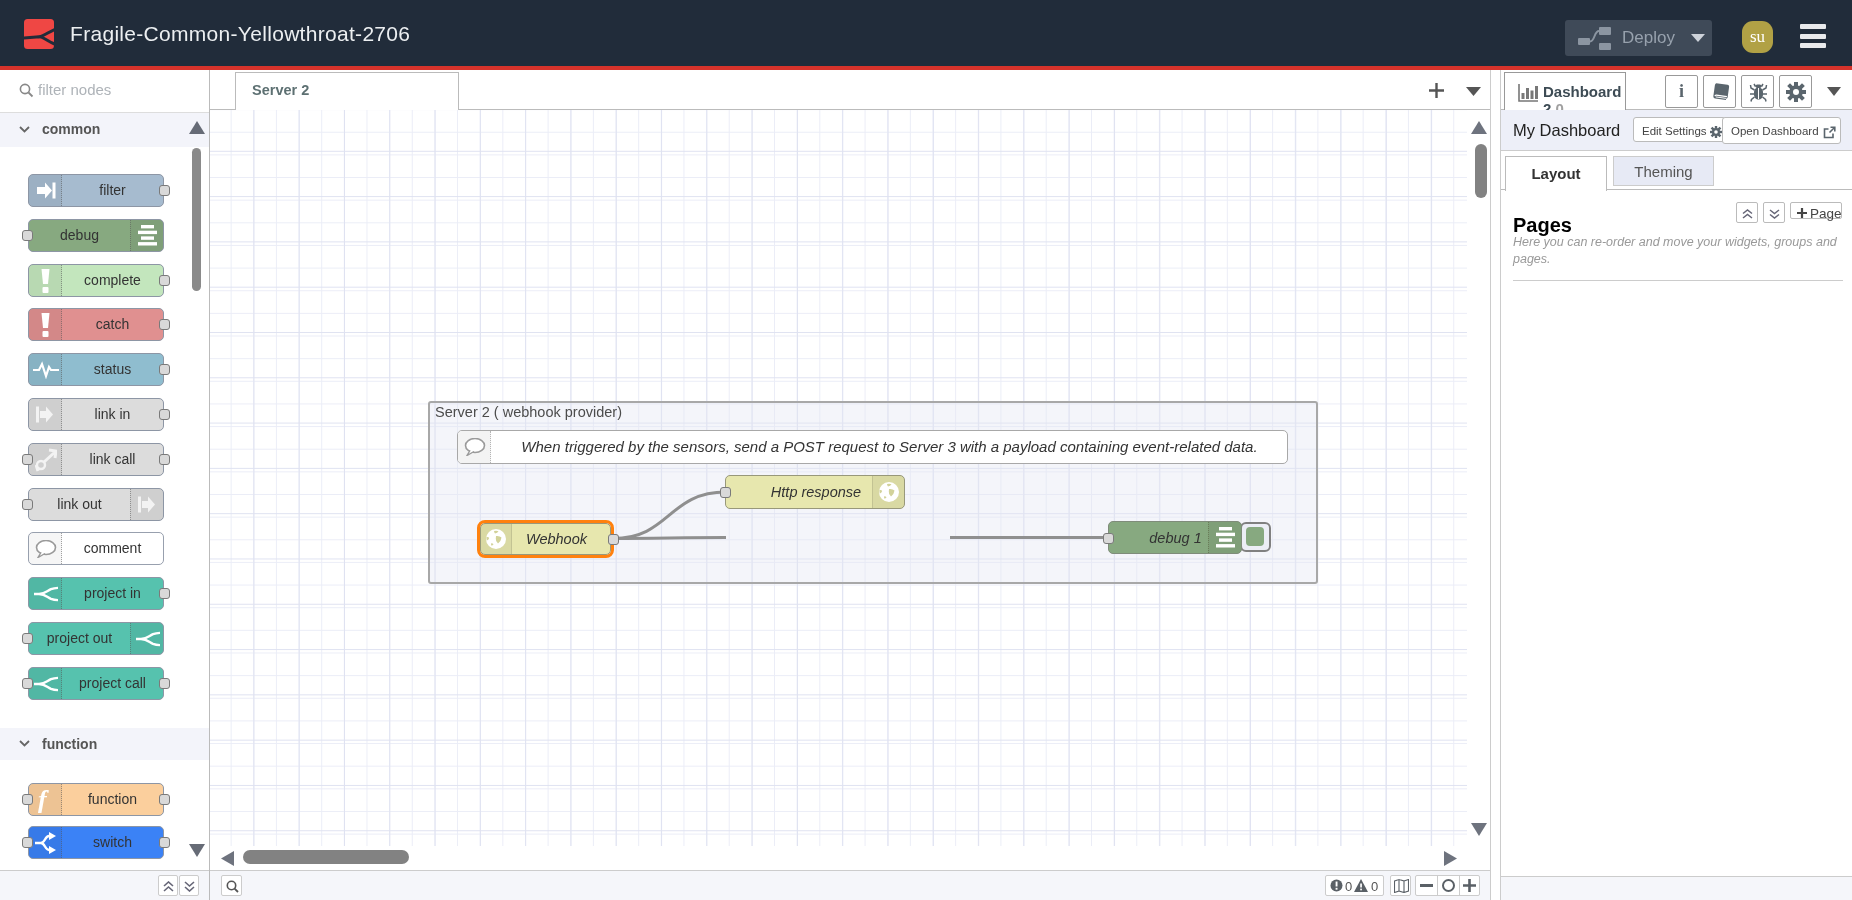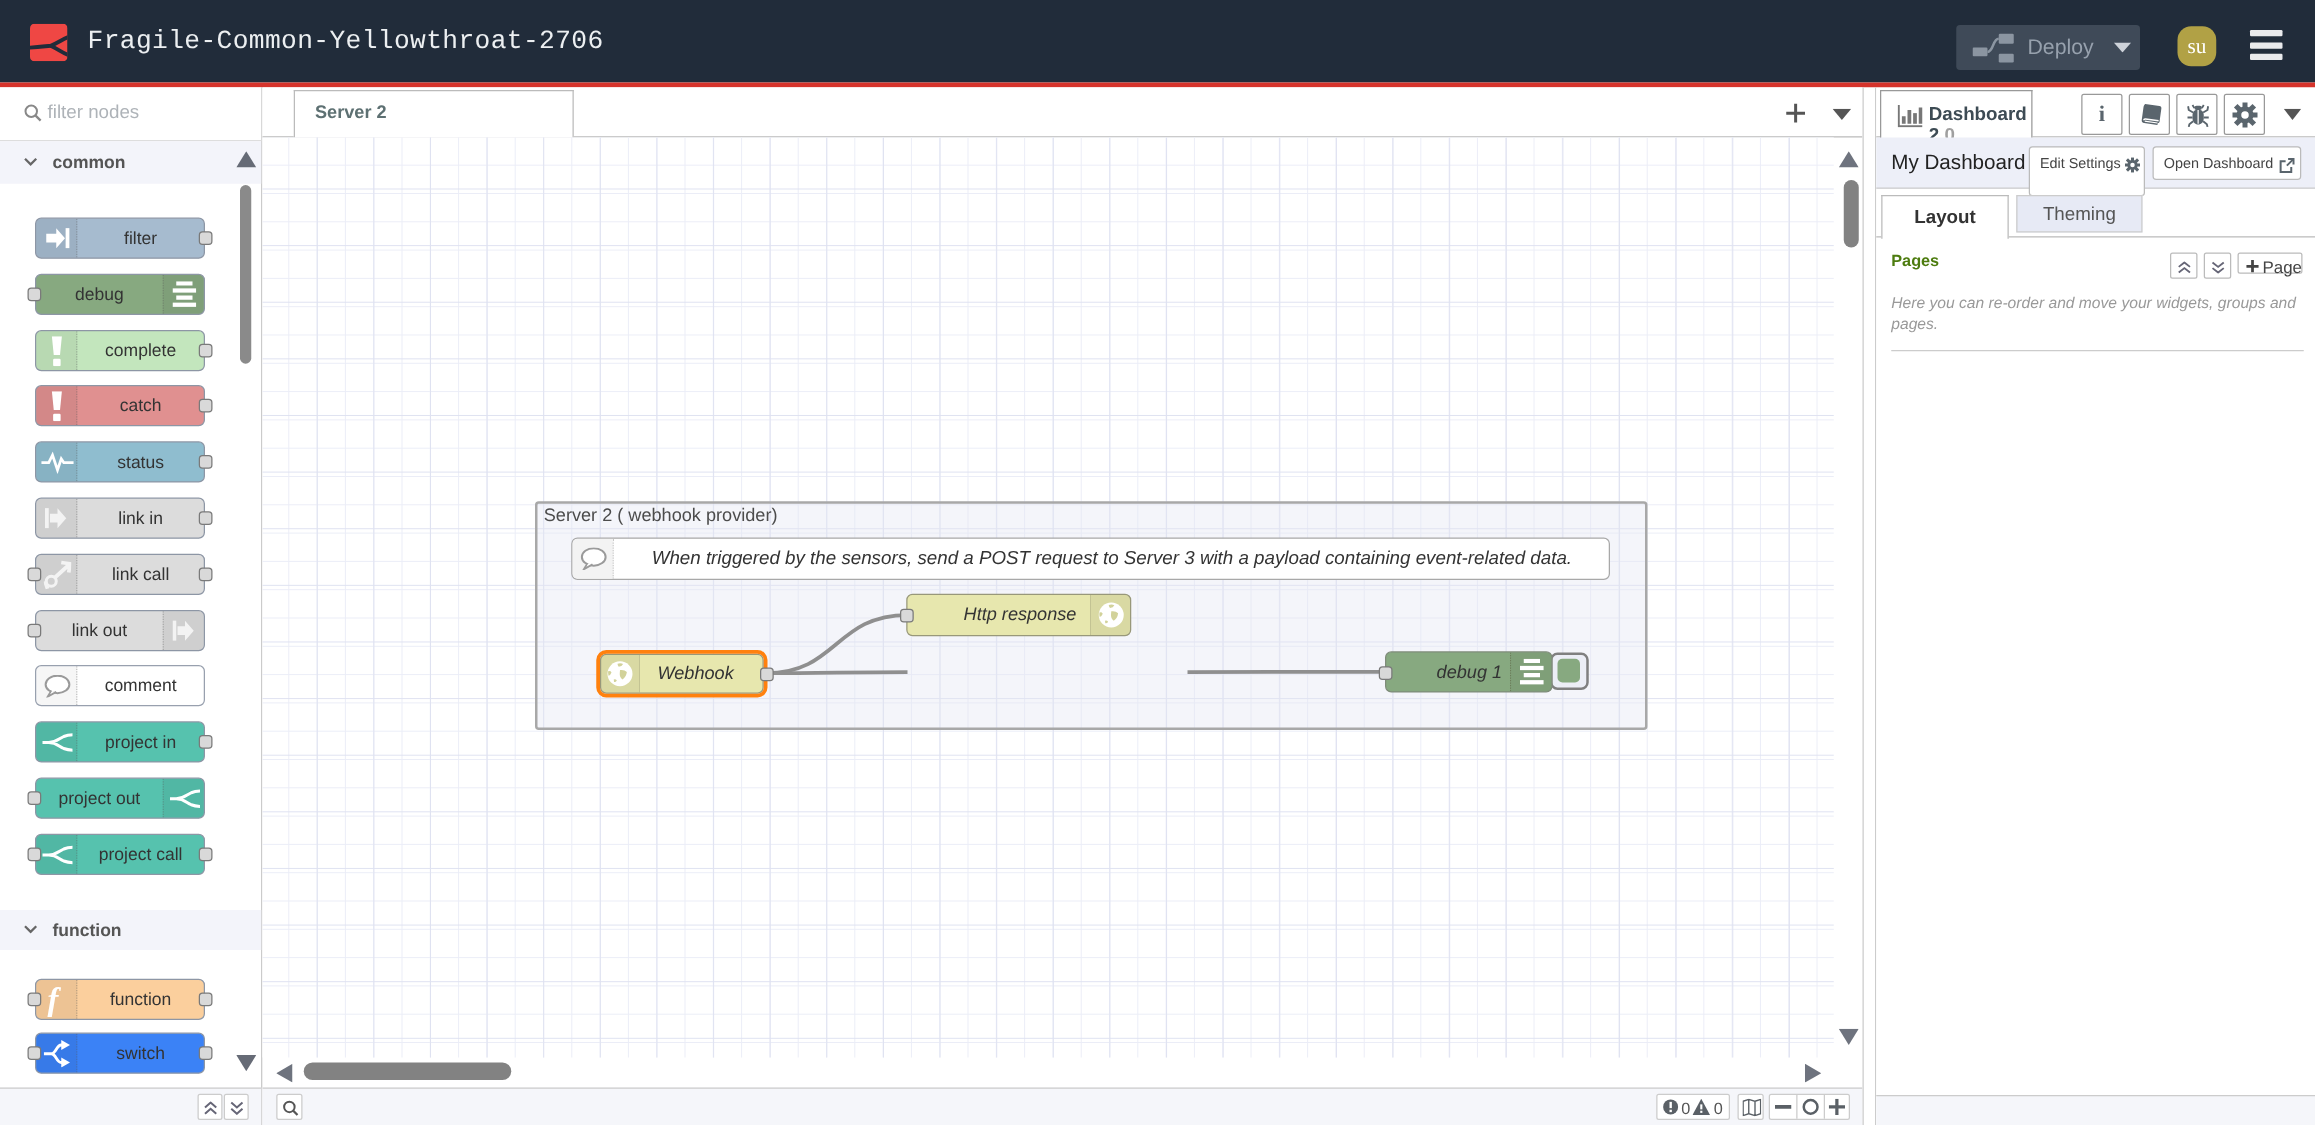--- a/index.html
+++ b/index.html
@@ -2,21 +2,21 @@
 <html><head>
 <meta charset="utf-8">
 <style>
 * { margin:0; padding:0; box-sizing:border-box; }
 html,body { width:1852px; height:900px; overflow:hidden; font-family:"Liberation Sans",sans-serif; background:#fff; }
 .abs { position:absolute; }
 #stage { position:relative; width:1852px; height:900px; }
 
 #header { position:absolute; left:0; top:0; width:1852px; height:66px; background:#212c3a; }
 #redbar { position:absolute; left:0; top:66px; width:1852px; height:4px; background:#d6332b; }
-#title { position:absolute; left:70px; top:22px; font-size:21px; color:#eceff1; letter-spacing:0.3px;font-family:Liberation Mono, monospace; }
+#title { position:absolute; left:70px; top:22px; font-size:21px; color:#eceff1; letter-spacing:0.3px; }
 #deploy { position:absolute; left:1565px; top:20px; width:147px; height:36px; background:#3f4a58; border-radius:3px; }
 #deploy .dtext { position:absolute; left:57px; top:8px; font-size:17px; color:#97a1ad; }
 #avatar { position:absolute; left:1742px; top:21px; width:31px; height:32px; border-radius:11px; background:#b1a145; color:#fff; font-family:"Liberation Serif",serif; font-size:17px; text-align:center; line-height:32px; }
 .hbar { position:absolute; left:1800px; width:26px; height:5px; background:#e9eaec; border-radius:1px; }
 
 .port { position:absolute; width:11px; height:11px; background:#d9d9d9; border:1px solid #7a7a7a; border-radius:3px; }
 
 #palette { position:absolute; left:0; top:70px; width:210px; height:830px; background:#fff; border-right:1px solid #bbb; }
 #psearch { position:absolute; left:0; top:0; width:209px; height:43px; border-bottom:1px solid #ddd; background:#fff; }
 #psearch .ph { position:absolute; left:38px; top:11px; font-size:15px; color:#aeb3b8; }
@@ -448,21 +448,21 @@
             <rect x="15.5" y="8" width="5" height="4" transform="rotate(45 10 10)"></rect>
           </g>
           <circle cx="10" cy="10" r="3" fill="#fff"></circle>
         </svg>
       </div>
   <svg class="abs" style="left:326px;top:17px" width="14" height="9" viewBox="0 0 14 9">
         <path d="M0 0 L14 0 L7 9 Z" fill="#555"></path>
       </svg>
   <div class="abs" style="left:0;top:40px;width:351px;height:41px;background:#edeff8;border-bottom:1px solid #ccc">
     <span class="abs" style="left:12px;top:11px;font-size:16.5px;color:#222">My Dashboard</span>
-    <div class="abs" style="left:122px;top:7px;width:93px;height:40px;background:#fff;border:1px solid #bbb;border-radius:3px">
+    <div class="abs" style="left:132px;top:7px;width:93px;height:25px;background:#fff;border:1px solid #bbb;border-radius:3px">
       <span class="abs" style="left:8px;top:7px;font-size:11.5px;color:#444">Edit Settings</span>
       <svg class="abs" style="left:76px;top:8px" width="12" height="12" viewBox="0 0 20 20">
             <g fill="#5a656d">
               <circle cx="10" cy="10" r="6.8"></circle>
               <rect x="8" y="-0.5" width="4" height="5"></rect>
               <rect x="8" y="15.5" width="4" height="5"></rect>
               <rect x="-0.5" y="8" width="5" height="4"></rect>
               <rect x="15.5" y="8" width="5" height="4"></rect>
               <rect x="8" y="-0.5" width="4" height="5" transform="rotate(45 10 10)"></rect>
               <rect x="8" y="15.5" width="4" height="5" transform="rotate(45 10 10)"></rect>
@@ -481,21 +481,21 @@
           </svg>
     </div>
   </div>
   <div class="abs" style="left:0;top:81px;width:351px;height:39px;border-bottom:1px solid #bbb"></div>
   <div class="abs" style="left:4px;top:86px;width:102px;height:35px;background:#fff;border:1px solid #bbb;border-bottom:none;z-index:2">
     <span class="abs" style="left:0;top:8px;width:100%;text-align:center;font-size:15px;font-weight:bold;color:#333">Layout</span>
   </div>
   <div class="abs" style="left:112px;top:86px;width:101px;height:30px;background:#e7eaf5;border:1px solid #ccc">
     <span class="abs" style="left:0;top:6px;width:100%;text-align:center;font-size:15px;color:#555">Theming</span>
   </div>
-  <span class="abs" style="left:12px;top:131px;font-size:13px;font-weight:bold;color:#4d7c0f">Pages</span>
+  <span class="abs" style="left:12px;top:144px;font-size:20px;font-weight:bold;color:#000000">Pages</span>
   <div class="abs" style="left:235px;top:132px;width:22px;height:21px;background:#fff;border:1px solid #bbb;border-radius:2px">
         <svg class="abs" style="left:5px;top:6px" width="11" height="10" viewBox="0 0 11 10">
           <path d="M1 4.5 L5.5 1 L10 4.5 M1 9 L5.5 5.5 L10 9" stroke="#667" stroke-width="1.5" fill="none"></path>
         </svg>
       </div>
   <div class="abs" style="left:262px;top:132px;width:22px;height:21px;background:#fff;border:1px solid #bbb;border-radius:2px">
         <svg class="abs" style="left:5px;top:6px" width="11" height="10" viewBox="0 0 11 10">
           <path d="M1 1 L5.5 4.5 L10 1 M1 5.5 L5.5 9 L10 5.5" stroke="#667" stroke-width="1.5" fill="none"></path>
         </svg>
       </div>

